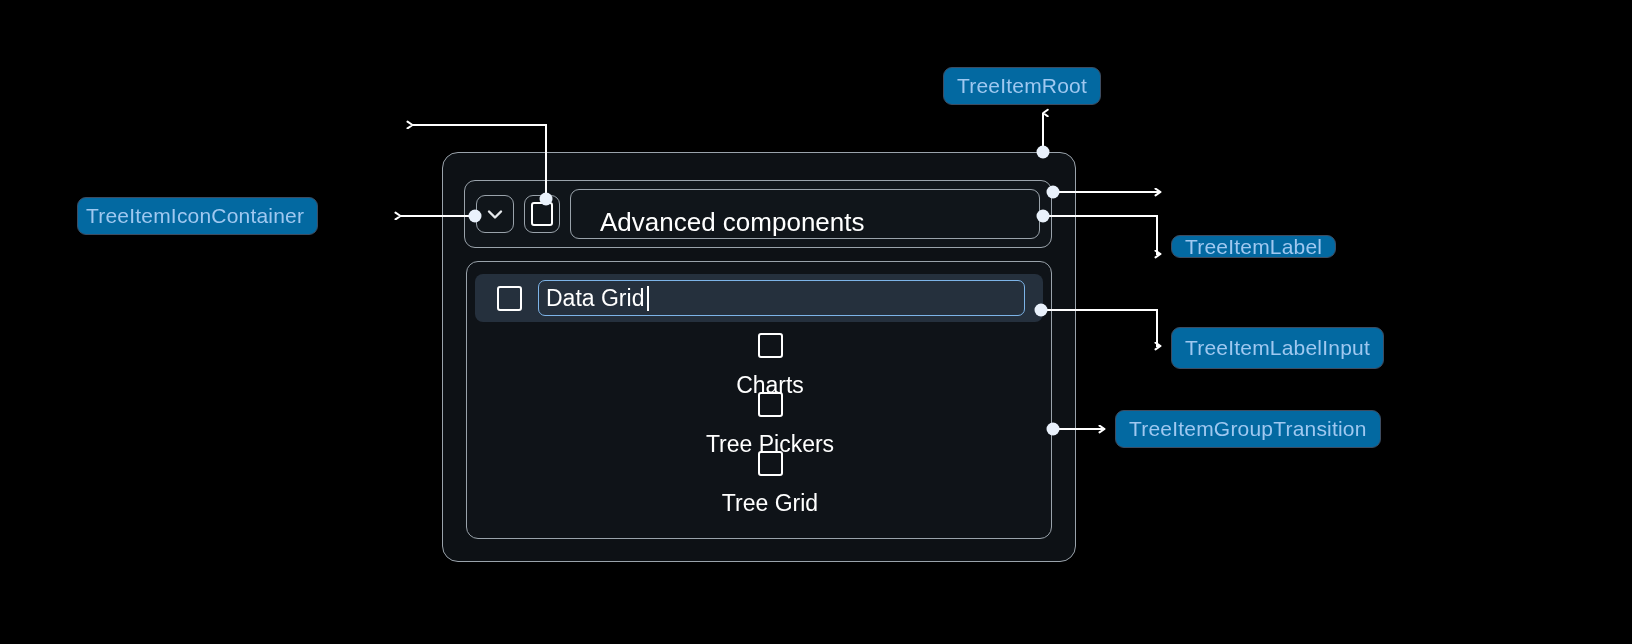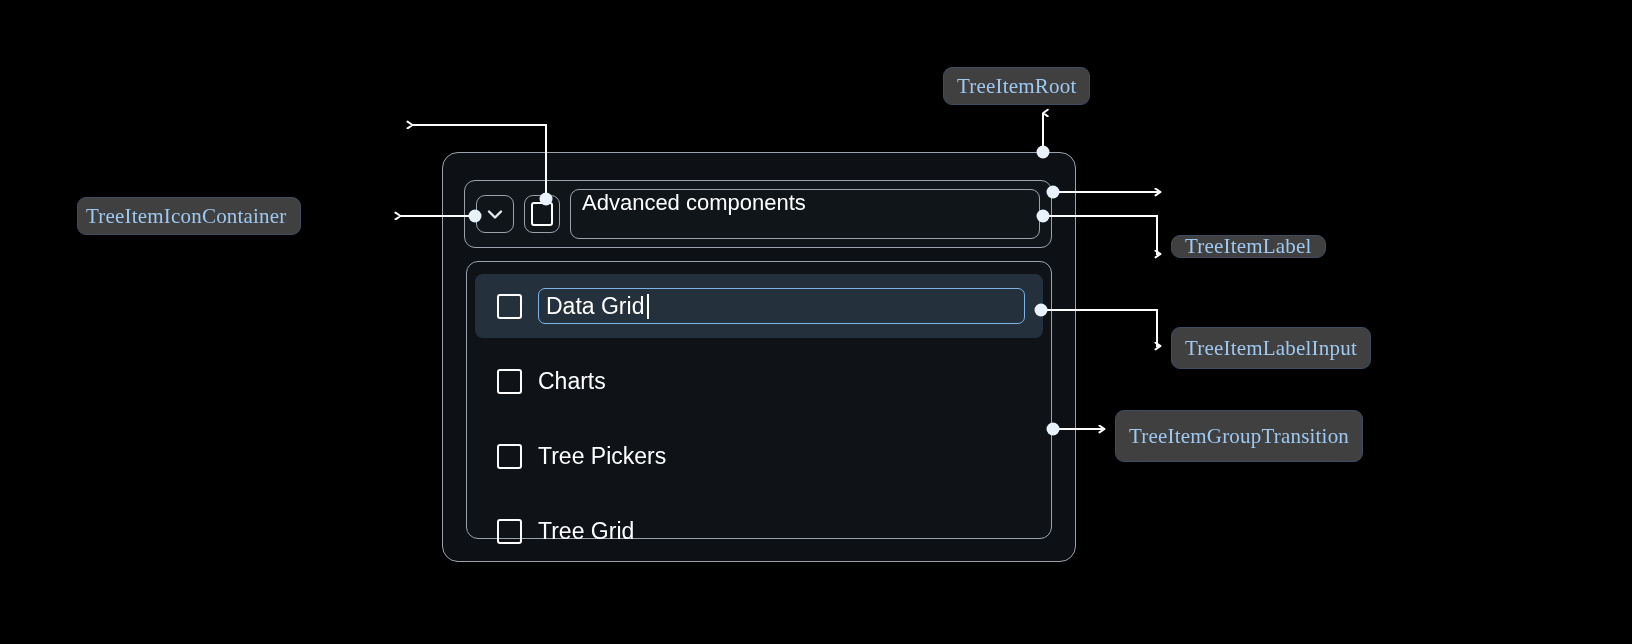--- a/index.html
+++ b/index.html
@@ -7,25 +7,25 @@
     width:1632px;height:644px;position:relative;overflow:hidden;
     font-family:"Liberation Sans", sans-serif;
     -webkit-font-smoothing:antialiased;
   }
   .stage{position:absolute;left:0;top:0;width:1632px;height:644px;}
 
   
   .chip{
     position:absolute;
     display:flex;align-items:center;justify-content:center;
-    background:#404040;
+    background:#0369a1;
     border:1px solid #3d4c61;
     border-radius:9px;
     color:#9fc8f0;
-    font-family:Liberation Serif, serif;
+    font-family:Liberation Sans, sans-serif;
     font-size:21px;
     letter-spacing:0.2px;
     white-space:nowrap;
     padding:0 13px;
     height:38px;
     box-sizing:border-box;
   }
 
   
   .root-card{
@@ -66,47 +66,47 @@
     width:22px;height:24px;
     border:2.5px solid #ffffff;
     border-radius:3px;
     box-sizing:border-box;
   }
   .label-box{
     flex:1 1 auto;height:50px;
     border:1px solid #9aa3ab;
     border-radius:9px;
     box-sizing:border-box;
-    display:flex;align-items:flex-start;
-    padding-left:11px;
+    display:flex;align-items:flex-end;
+    padding-left:29px;
     color:#ffffff;
-    font-size:22px;
+    font-size:26px;
   }
 
   
   .group-box{
     position:absolute;
     left:23px;top:108px;width:586px;height:278px;
     background:#0f1318;
     border:1px solid #9aa3ab;
     border-radius:12px;
     box-sizing:border-box;
     padding-top:12px;
   }
   .tree-row{
     display:flex;align-items:center;
-    height:64px;
+    height:48px;
     margin:0 8px;
     padding-left:22px;
     border-radius:8px;
     box-sizing:border-box;
     gap:16px;
   }
   .tree-row.selected{background:#25303d;}
-  .tree-row + .tree-row{margin-top:11px;}
+  .tree-row + .tree-row{margin-top:11px;flex-direction:column;}
   .cb{
     width:25px;height:25px;flex:0 0 25px;
     border:2.5px solid #ffffff;
     border-radius:3px;
     box-sizing:border-box;
   }
   .row-text{color:#ffffff;font-size:23px;line-height:1;}
   .label-input{
     flex:1 1 auto;
     margin-right:18px;
@@ -145,21 +145,21 @@
 
 
   <div class="chip" style="left:1171px;top:235px;height:23px;">
     <span>TreeItemLabel</span>
   </div>
 
   <div class="chip" style="left:1171px;top:327px;height:42px;">
     <span>TreeItemLabelInput</span>
   </div>
 
-  <div class="chip" style="left:1115px;top:410px;height:52px;">
+  <div class="chip" style="left:1115px;top:410px;height:38px;">
     <span>TreeItemGroupTransition</span>
   </div>
 
   <div class="root-card">
 
     <div class="content-box">
 
       <div class="icon-container">
         <span>
           <svg width="24" height="24" viewBox="0 0 24 24" fill="none" stroke="#e6e9ec" stroke-width="2.4" stroke-linecap="round" stroke-linejoin="round">

